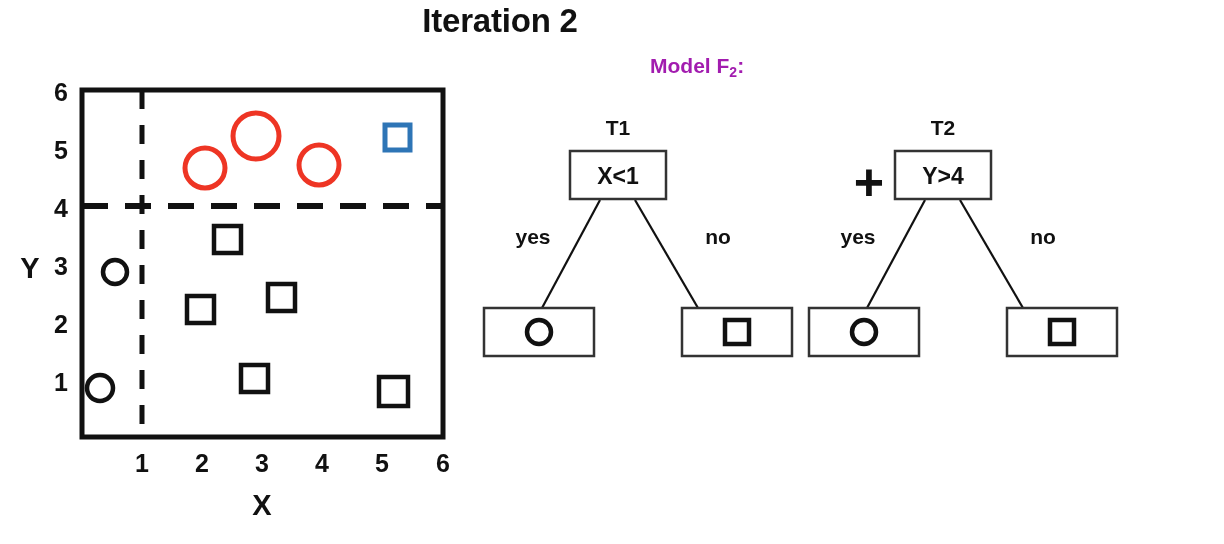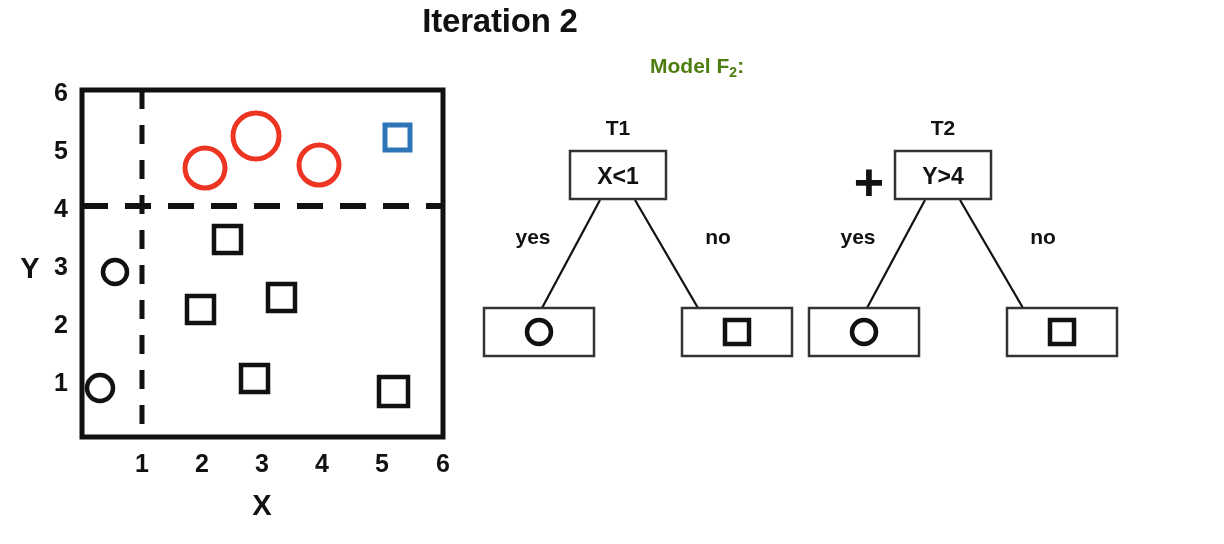--- a/index.html
+++ b/index.html
@@ -72,21 +72,21 @@
     top: 50px;
     width: 754px;
     height: 340px;
   }
   .model-heading {
     position: absolute;
     left: 180px;
     top: 4px;
     font-size: 21px;
     font-weight: bold;
-    color: #4d7c0f;
+    color: #a21caf;
     white-space: nowrap;
   }
   .model-heading sub {
     font-size: 14px;
     vertical-align: baseline;
     position: relative;
     top: 4px;
   }
 
   .tree-svg {

